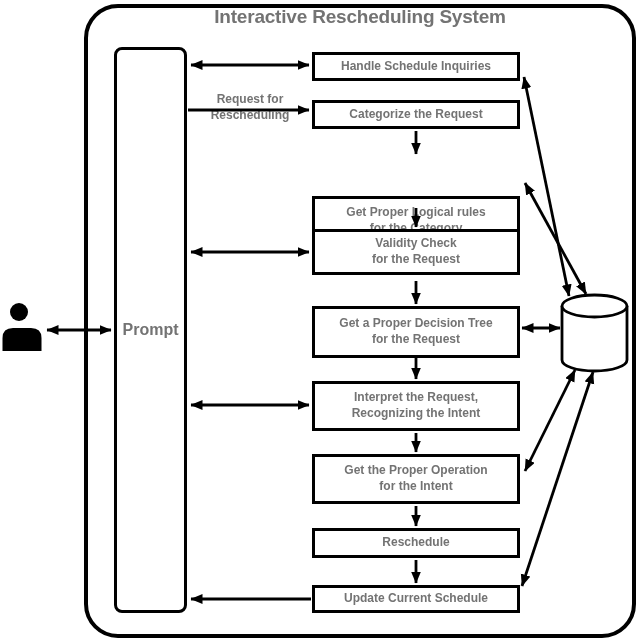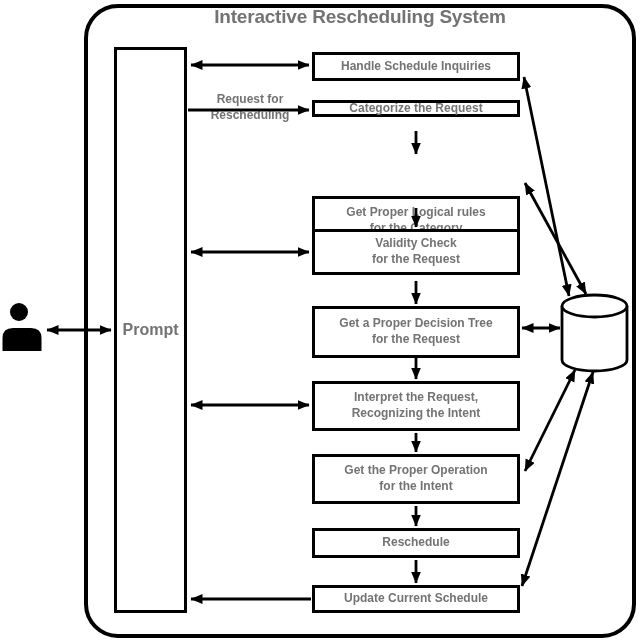--- a/index.html
+++ b/index.html
@@ -33,24 +33,25 @@
     display:flex;align-items:center;justify-content:center;
     text-align:center;
     font-weight:bold;
     font-size:12px;
     line-height:1.32;
     white-space:pre;
   }
   .prompt-node{
     left:114px;top:47px;width:73px;height:566px;
     font-size:16px;
+    border-radius:8px;
   }
   .fbox{left:312px;width:208px;}
   .b0{top:52px;height:29px;}
-  .b1{top:100px;height:17px;}
+  .b1{top:100px;height:29px;}
   .b2{top:156px;height:50px;margin-top:40px;}
   .b3{top:229px;height:46px;}
   .b4{top:306px;height:52px;}
   .b5{top:381px;height:50px;}
   .b6{top:454px;height:50px;}
   .b7{top:528px;height:30px;}
   .b8{top:585px;height:28px;}
   .edge-label{
     position:absolute;
     left:194px;top:91px;width:112px;

